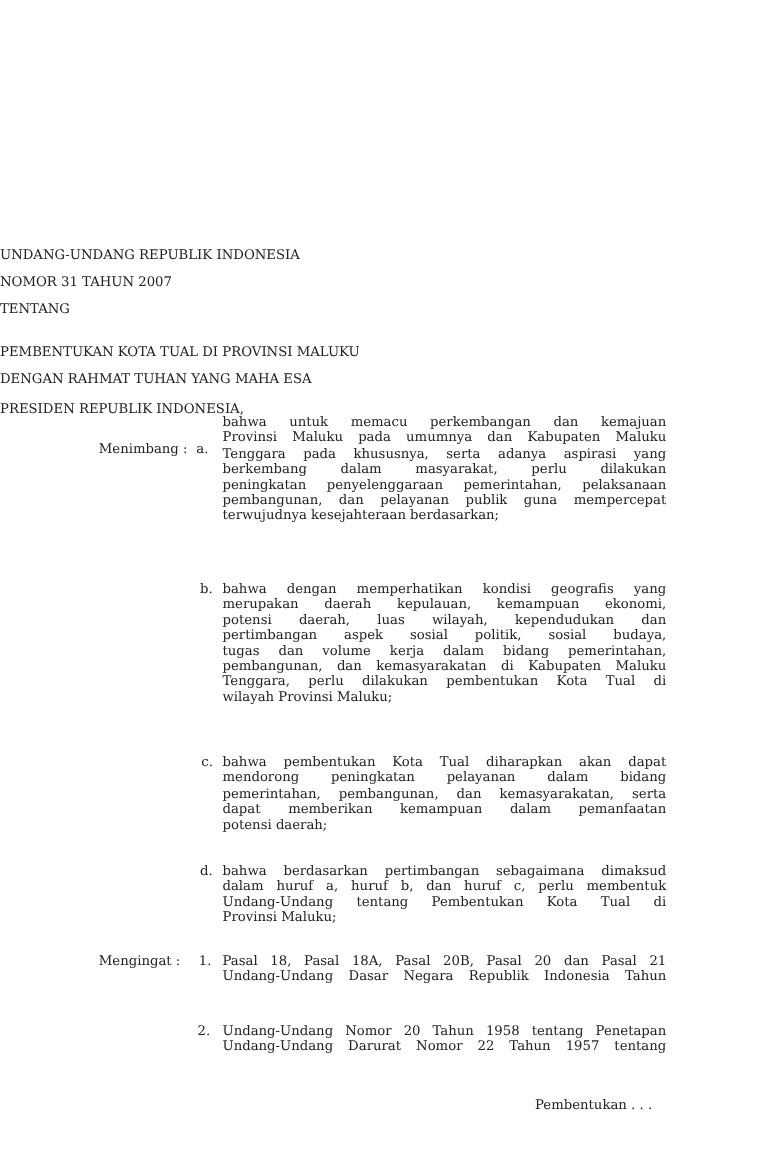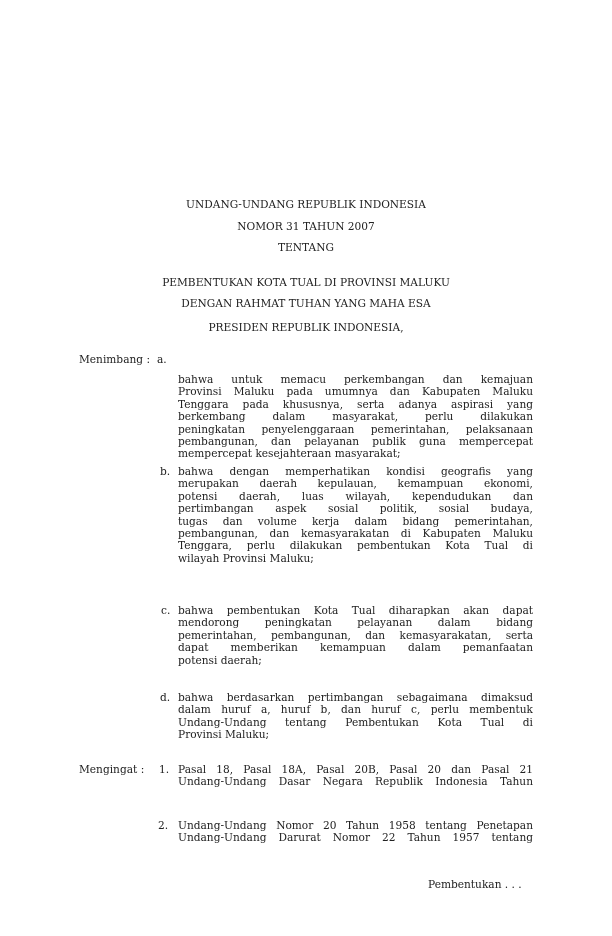--- a/index.html
+++ b/index.html
@@ -1,18 +1,18 @@
 <!DOCTYPE html>
 <html><head>
 <meta charset="utf-8">
 <style>
   html, body { margin:0; padding:0; background:#ffffff; }
   body { width:612px; height:936px; position:relative; overflow:hidden;
          font-family:"DejaVu Serif","Liberation Serif",serif; color:#222; }
-  .center { position:absolute; left:0; width:612px; text-align:center;
+  .center { position:absolute; left:0; width:612px; text-align:left;
             font-size:10.6px; line-height:13px; letter-spacing:0; }
   .lbl { position:absolute; font-size:10.6px; line-height:12.4px; white-space:nowrap;text-align:right; }
   .num { position:absolute; font-size:10.6px; line-height:12.4px; }
   .para { position:absolute; left:178px; width:355px; font-size:10.6px; line-height:12.4px;
           text-align:justify; }
   .para span.l { display:block; text-align:justify; text-align-last:justify; height:12.4px; }
   .para span.l.last { text-align-last:left; }
   .footer { position:absolute; top:878px; left:428px; font-size:10.6px; white-space:nowrap; }
 </style>
 </head>
@@ -22,28 +22,28 @@
   <div class="center" style="top:198px">UNDANG-UNDANG REPUBLIK INDONESIA</div>
   <div class="center" style="top:220px">NOMOR 31 TAHUN 2007</div>
   <div class="center" style="top:241px">TENTANG</div>
   <div class="center" style="top:276px">PEMBENTUKAN KOTA TUAL DI PROVINSI MALUKU</div>
   <div class="center" style="top:297px">DENGAN RAHMAT TUHAN YANG MAHA ESA</div>
   <div class="center" style="top:321px">PRESIDEN REPUBLIK INDONESIA,</div>
 
   <div class="lbl" style="top:353px;left:79px">Menimbang :</div>
 
   <div class="num" style="top:353px;left:157px">a.</div>
-  <div class="para" style="top:373px">
+  <div class="para" style="top:332px">
     <span class="l">bahwa untuk memacu perkembangan dan kemajuan</span>
     <span class="l">Provinsi Maluku pada umumnya dan Kabupaten Maluku</span>
     <span class="l">Tenggara pada khususnya, serta adanya aspirasi yang</span>
     <span class="l">berkembang dalam masyarakat, perlu dilakukan</span>
     <span class="l">peningkatan penyelenggaraan pemerintahan, pelaksanaan</span>
     <span class="l">pembangunan, dan pelayanan publik guna mempercepat</span>
-    <span class="l last">mempercepat kesejahteraan masyarakat;</span>
+    <span class="l last">terwujudnya kesejahteraan berdasarkan;</span>
   </div>
 
   <div class="num" style="top:465px;left:160px">b.</div>
   <div class="para" style="top:465px">
     <span class="l">bahwa dengan memperhatikan kondisi geografis yang</span>
     <span class="l">merupakan daerah kepulauan, kemampuan ekonomi,</span>
     <span class="l">potensi daerah, luas wilayah, kependudukan dan</span>
     <span class="l">pertimbangan aspek sosial politik, sosial budaya,</span>
     <span class="l">tugas dan volume kerja dalam bidang pemerintahan,</span>
     <span class="l">pembangunan, dan kemasyarakatan di Kabupaten Maluku</span>

